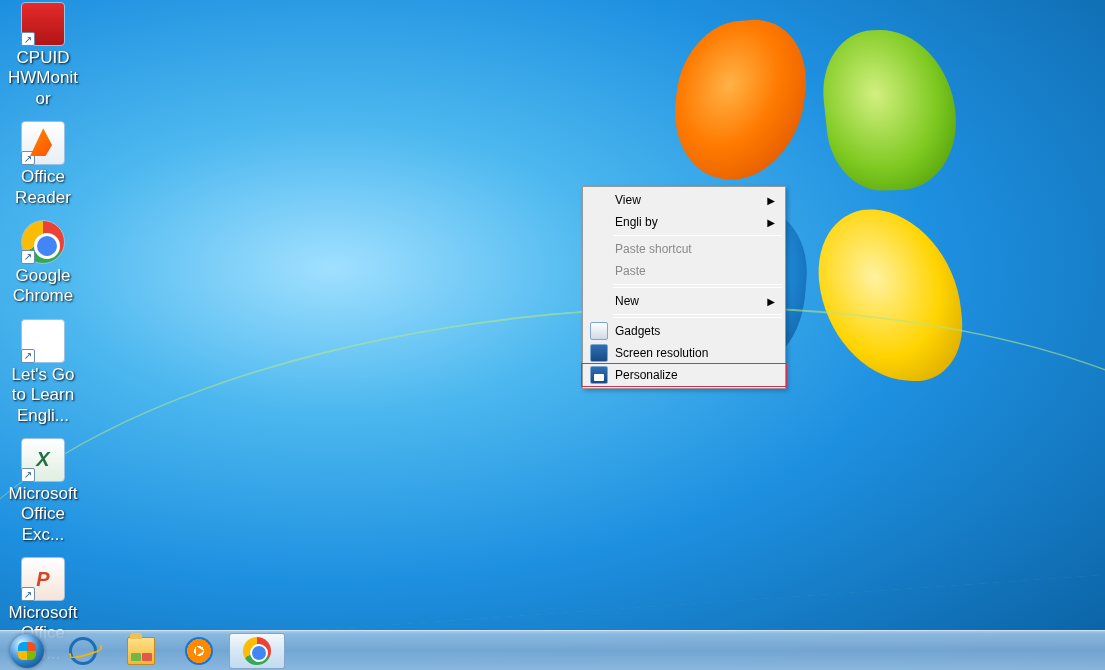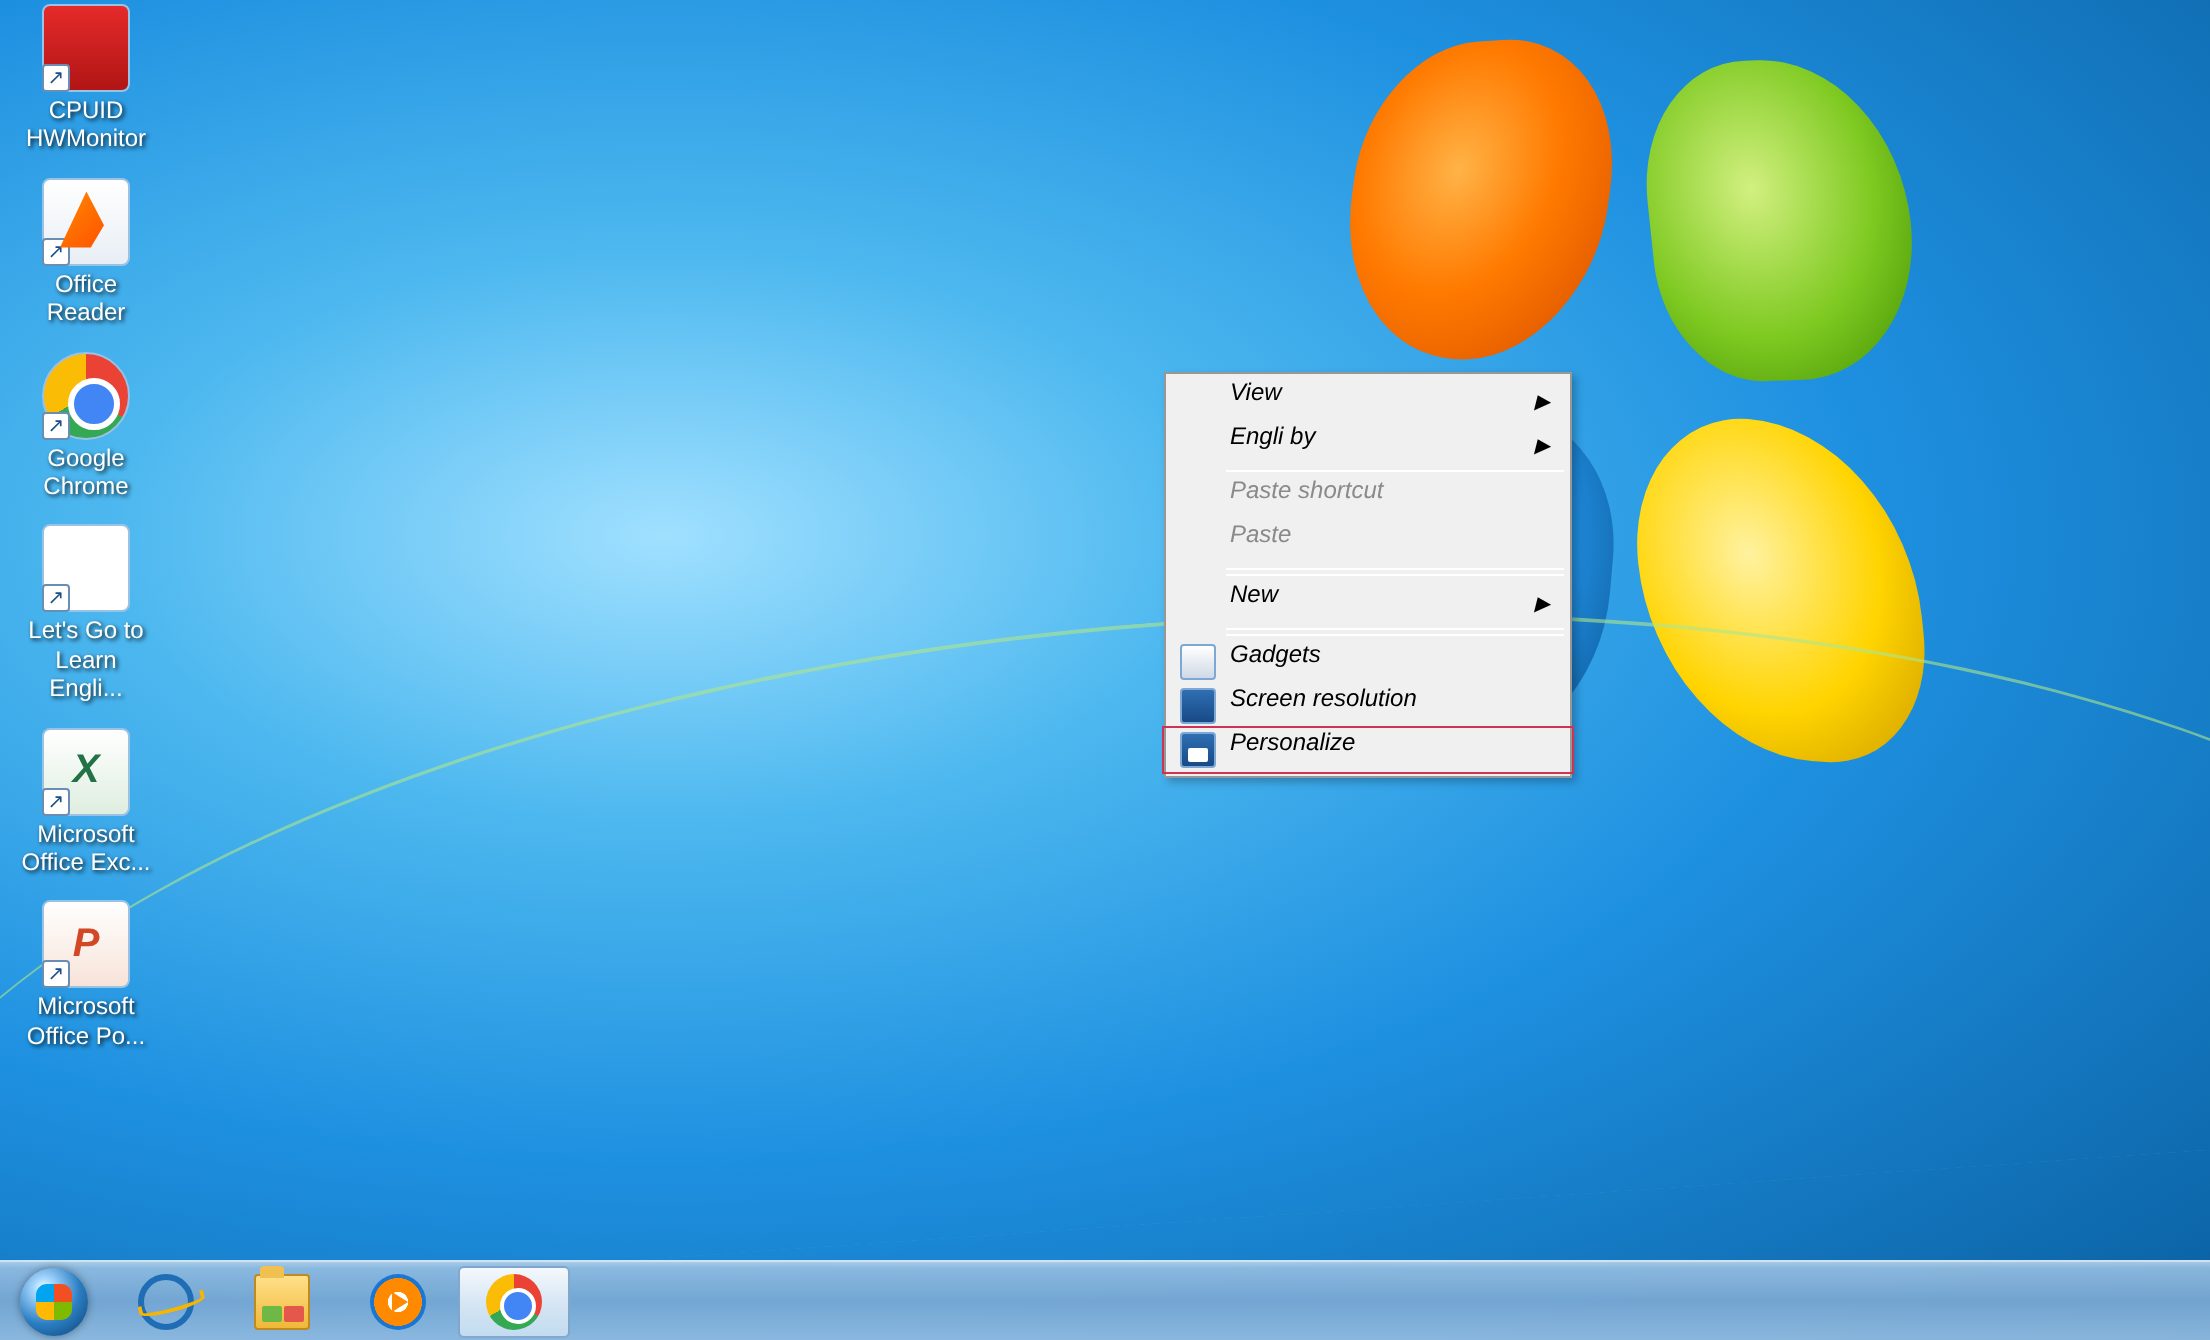--- a/index.html
+++ b/index.html
@@ -55,21 +55,21 @@
   background: #fff;
   border: 1px solid #9ac2e5;
   border-radius: 4px;
   display: flex;
   align-items: center;
   justify-content: center;
   font-size: 10px;
   position: relative;
 }
 .icon-label {
-  font-size: 12px;
+  font-size: 17px;
   color: #fff;
   text-align: center;
   text-shadow: 1px 1px 2px rgba(0,0,0,0.9);
   line-height: 1.2;
   max-width: 74px;
   word-break: break-word;
 }
 .shortcut-arrow {
   position: absolute;
   bottom: -1px;
@@ -102,26 +102,25 @@
   left: 582px;
   width: 204px;
   background: #f0f0f0;
   border: 1px solid #979797;
   box-shadow: 2px 2px 4px rgba(0,0,0,0.25);
   padding: 2px;
   font-size: 12px;
 }
 .cm-item {
   display: flex;
-  align-items: flex-start;
+  align-items: center;
   height: 22px;
   padding: 0 20px 0 30px;
   position: relative;
   cursor: default;
-  font-style: italic;
 }
 .cm-item.disabled { color: #8a8a8a; }
 .cm-item .arrow {
   position: absolute;
   right: 8px;
   top: 6px;
   font-size: 10px;
 }
 .cm-sep {
   height: 1px;

